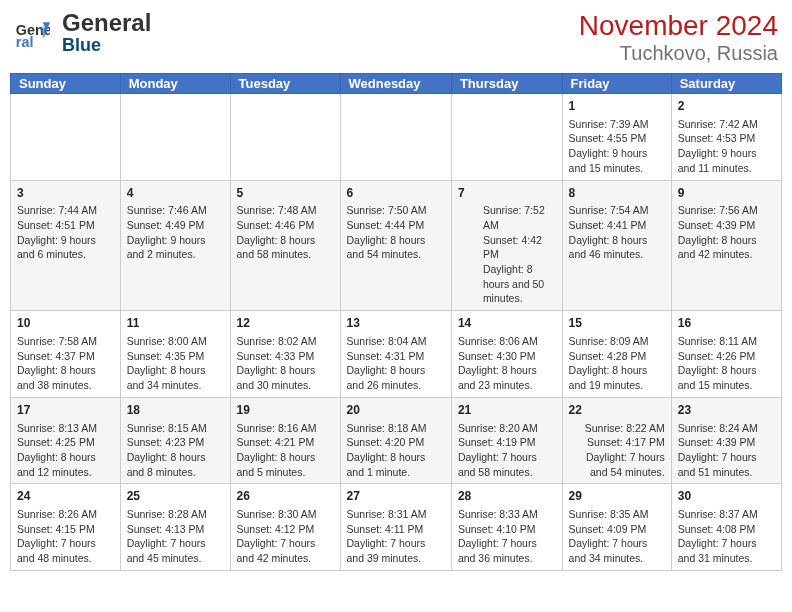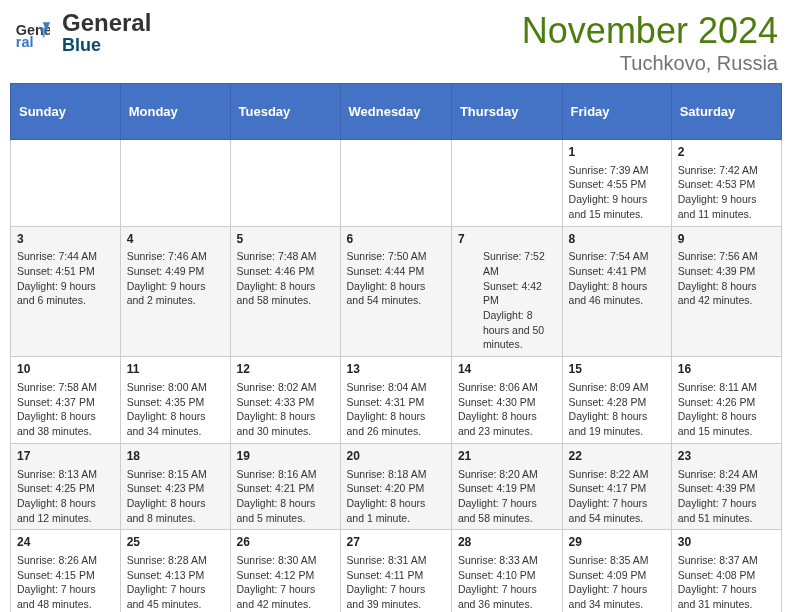--- a/index.html
+++ b/index.html
@@ -38,39 +38,39 @@
       color: #0c4a6e;
     }
     .logo-icon {
       width: 36px;
       height: 36px;
     }
     .title-block {
       text-align: right;
     }
     .month-title {
-      font-size: 36px;
+      font-size: 28px;
       font-weight: normal;
-      color: #4d7c0f;
+      color: #b91c1c;
     }
     .location {
       font-size: 20px;
       color: #737373;
     }
     .calendar {
       width: 100%;
       border-collapse: collapse;
       border: 1px solid #ccc;
     }
     .calendar th {
       background-color: #4472c4;
       color: white;
       font-size: 13px;
       font-weight: bold;
-      padding: 20px 8px;
+      padding: 2px 8px;
       text-align: left;
       border: 1px solid #3a63b0;
     }
     .calendar td {
       vertical-align: top;
       width: 113px;
       min-height: 80px;
       padding: 4px 6px;
       border: 1px solid #ccc;
       font-size: 10.5px;
@@ -266,21 +266,21 @@
 Daylight: 8 hours and 1 minute.</div>
         </td>
         <td>
           <span class="day-number">21</span>
           <div class="day-info" style="white-space: pre-line;">Sunrise: 8:20 AM
 Sunset: 4:19 PM
 Daylight: 7 hours and 58 minutes.</div>
         </td>
         <td>
           <span class="day-number">22</span>
-          <div class="day-info" style="white-space: pre-line;">Sunrise: 8:22 AM
+          <div class="day-info" style="white-space: pre-line; text-align: right;">Sunrise: 8:22 AM
 Sunset: 4:17 PM
 Daylight: 7 hours and 54 minutes.</div>
         </td>
         <td>
           <span class="day-number">23</span>
           <div class="day-info" style="white-space: pre-line;">Sunrise: 8:24 AM
 Sunset: 4:39 PM
 Daylight: 7 hours and 51 minutes.</div>
         </td>
       </tr>

